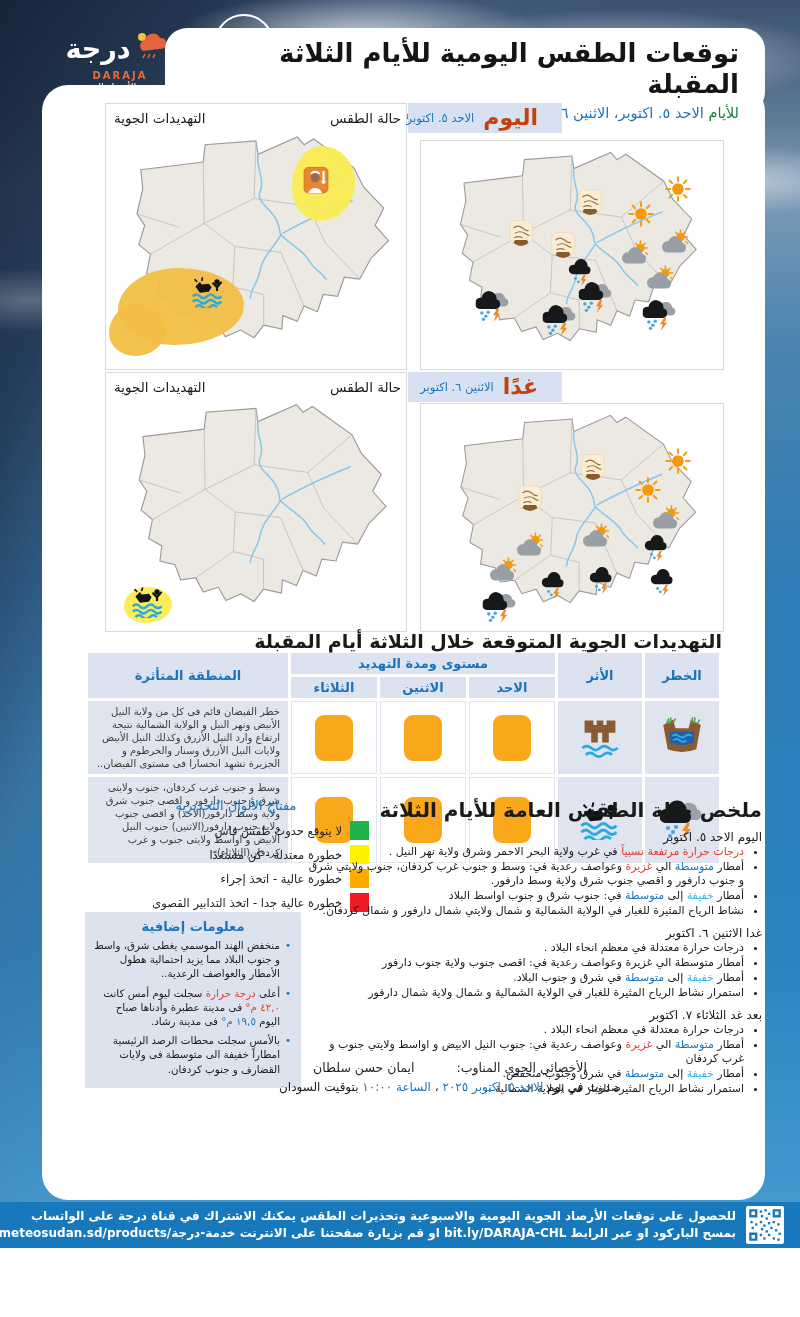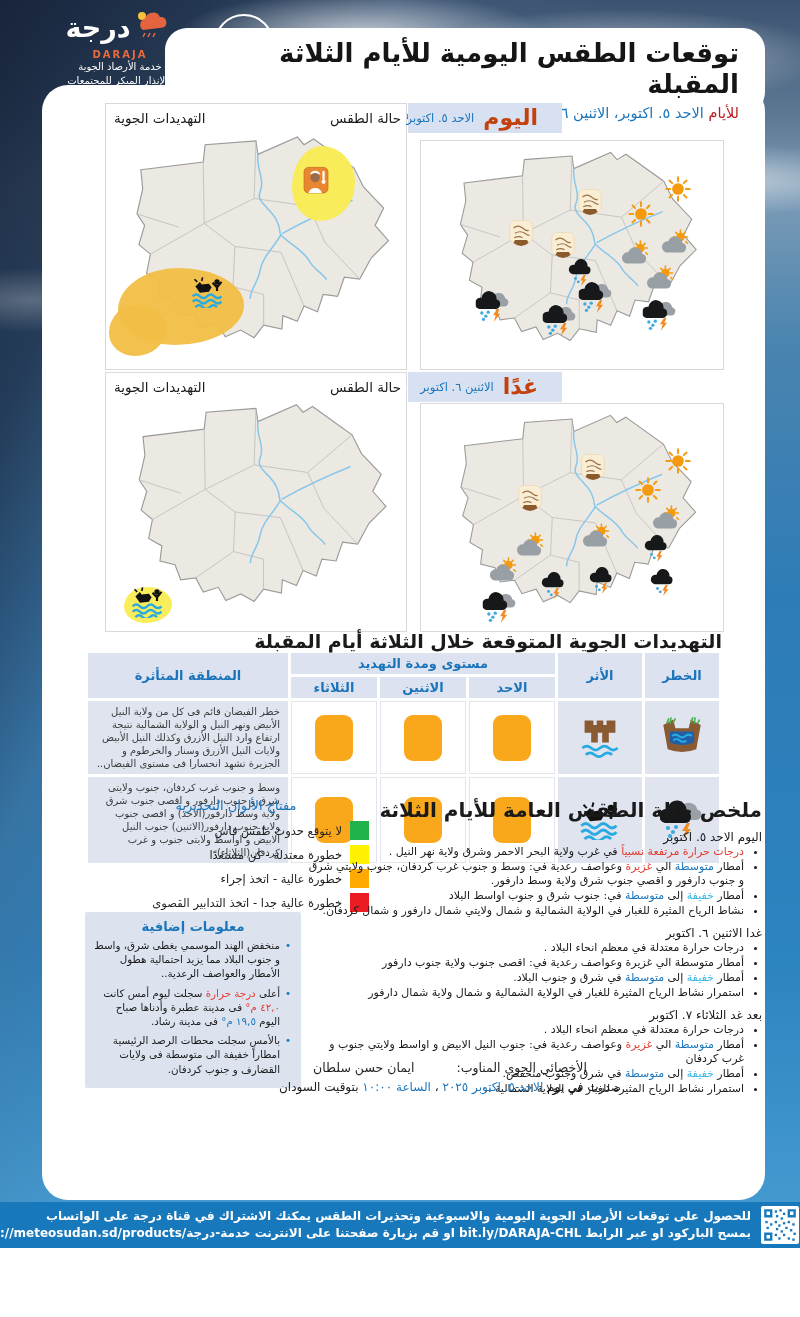--- a/index.html
+++ b/index.html
@@ -10,31 +10,31 @@
       radial-gradient(ellipse 300px 70px at 620px 58px, rgba(255,255,255,.55), rgba(255,255,255,0) 70%),
       radial-gradient(ellipse 200px 50px at 740px 180px, rgba(255,255,255,.45), rgba(255,255,255,0) 70%),
       radial-gradient(ellipse 180px 46px at 30px 300px, rgba(255,255,255,.25), rgba(255,255,255,0) 70%),
       linear-gradient(115deg, rgba(22,34,56,.95) 0%, rgba(30,48,74,.85) 14%, rgba(70,98,130,.4) 28%, rgba(0,0,0,0) 45%),
       linear-gradient(180deg,#3c5270 0%,#5d7a95 9%,#7f9cb6 14%,#4a84b0 26%,#2e7cb6 45%,#2b83bf 72%,#4fa3d6 100%);}
   .card{position:absolute;left:42px;top:85px;width:723px;height:1115px;background:#fff;border-radius:26px;z-index:2;}
   .bottom-strip{position:absolute;left:0;top:1248px;width:800px;height:69px;background:#fff;z-index:1;}
 
   
   .daraja-logo{position:absolute;left:30px;top:8px;width:180px;z-index:3;color:#fff;text-align:center;}
-  .dl-row{display:flex;align-items:center;justify-content:center;gap:2px;direction:rtl;}
+  .dl-row{display:flex;align-items:center;justify-content:center;gap:2px;direction:rtl;margin-top:21px;}
   .dl-name{font-size:27px;font-weight:bold;line-height:1;}
   .dl-en{color:#E96A3D;font-size:10px;font-weight:bold;letter-spacing:2px;margin-top:3px;}
   .dl-tag{font-size:10px;line-height:1.35;}
   .ewu-logo{position:absolute;left:206px;top:14px;width:76px;z-index:3;text-align:center;color:#fff;}
   .ewu-circle{width:56px;height:56px;margin:0 auto;border:2px solid #fff;border-radius:50%;display:flex;align-items:center;justify-content:center;}
   .ewu-label{font-size:9px;font-weight:bold;margin-top:3px;}
   .title-banner{position:absolute;left:165px;top:28px;width:600px;height:86px;background:#fff;border-radius:22px;z-index:3;padding:10px 26px 0 20px;box-sizing:border-box;text-align:right;}
   .main-title{font-size:26px;font-weight:bold;color:#151515;line-height:1.2;}
   .sub-title{font-size:14.5px;margin-top:5px;}
-  .sub-title .pre{color:#b91c1c;}
+  .sub-title .pre{color:#15803d;}
   .sub-title .days{color:#1B75BB;}
 
   
   .day-bar{position:absolute;width:154px;height:30px;background:#D8E1F1;display:flex;align-items:center;gap:9px;direction:rtl;padding:0 24px 0 4px;box-sizing:border-box;z-index:4;}
   .day-name{font-size:22px;font-weight:bold;color:#c2410c;line-height:1;}
   .day-date{font-size:11.5px;color:#1B75BB;white-space:nowrap;}
   .wlabel{position:absolute;font-size:13.5px;color:#1a1a1a;z-index:4;}
   .map-box{position:absolute;background:#fff;border:1px solid #d9d9d9;z-index:3;}
   .tlabel{position:absolute;top:6px;left:8px;font-size:13.5px;color:#1a1a1a;}
   .map-svg{position:absolute;left:6px;right:6px;top:6px;bottom:6px;width:calc(100% - 12px);height:calc(100% - 12px);}
@@ -71,21 +71,21 @@
   .day-h{font-size:12px;margin:8px 0 1px;}
   .summary ul{margin:0;padding:0 18px 0 0;}
   .summary li{font-size:11px;line-height:1.27;margin-bottom:1px;}
   .c-k{color:#1a1a1a;} .c-red{color:#E33B2E;} .c-blue{color:#1B75BB;} .c-cyan{color:#38B6E8;}
 
   .signature{position:absolute;left:140px;top:1060px;width:620px;text-align:center;z-index:4;}
   .sig-line{display:flex;justify-content:center;gap:42px;direction:rtl;font-size:12.5px;color:#1f1f1f;}
   .issued{margin-top:5px;font-size:12px;}
 
   
-  .footer{position:absolute;left:0;top:1202px;width:800px;height:46px;background:#1878BC;z-index:3;display:flex;direction:rtl;align-items:center;gap:10px;padding:0 1px;box-sizing:border-box;}
+  .footer{position:absolute;left:0;top:1202px;width:800px;height:46px;background:#1878BC;z-index:3;display:flex;direction:rtl;align-items:center;gap:10px;padding:0 16px;box-sizing:border-box;}
   .qr{width:38px;height:38px;background:#fff;border-radius:2px;padding:2px;box-sizing:border-box;flex:0 0 38px;}
   .ftext{flex:1;text-align:right;color:#fff;}
   .fline{font-size:12px;font-weight:600;line-height:1.45;white-space:nowrap;}
   .fline .ltr{direction:ltr;unicode-bidi:embed;font-weight:bold;}
 </style>
 </head>
 <body>
 
 <svg width="0" height="0" style="position:absolute">
   <defs>

